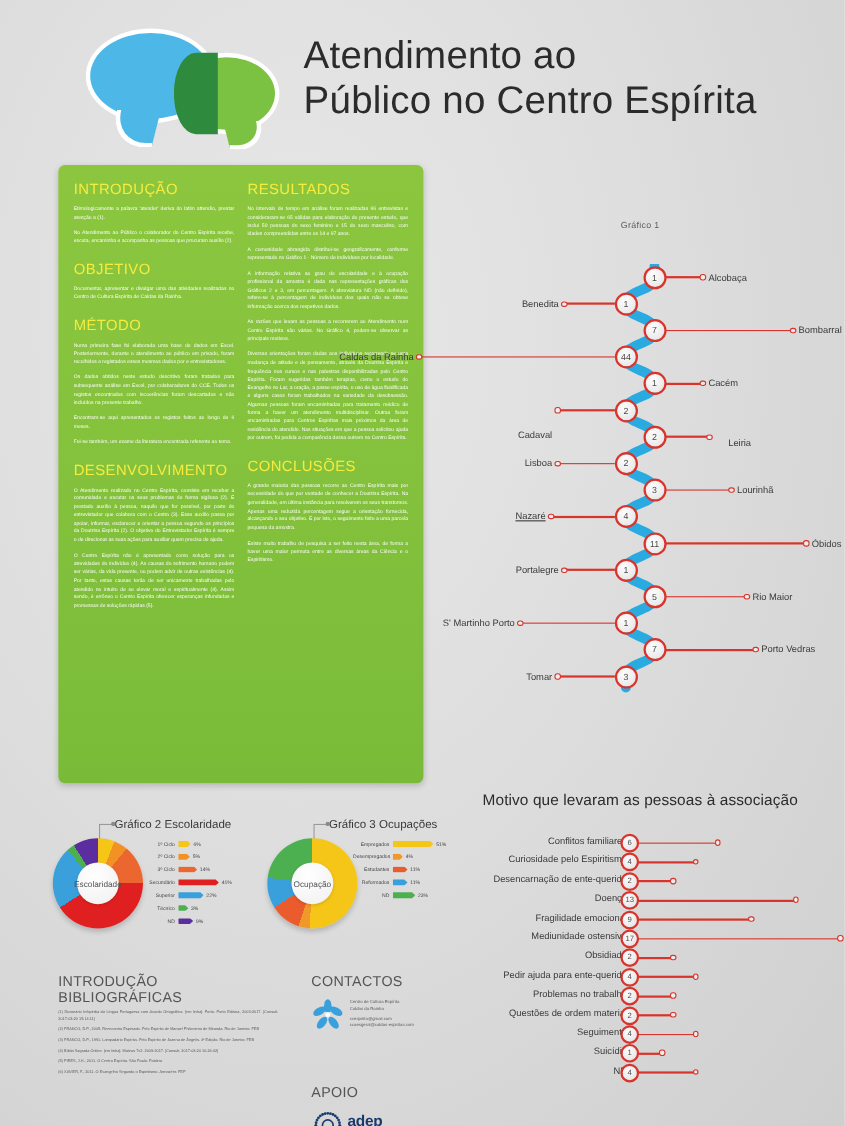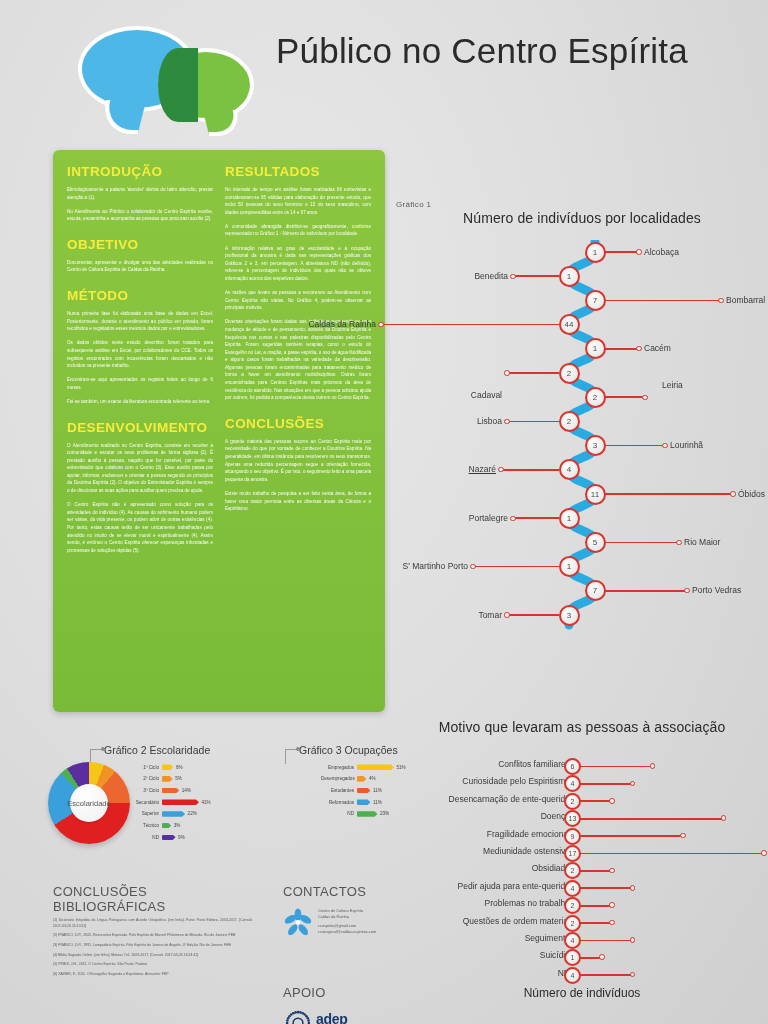--- a/index.html
+++ b/index.html
@@ -50,33 +50,33 @@
     position: absolute; left: 53px; top: 150px;
     width: 332px; height: 562px;
     background: linear-gradient(180deg, #8cc63f 0%, #83c13c 55%, #79bb38 100%);
     border-radius: 6px;
     box-shadow: 0 2px 6px rgba(0,0,0,0.18);
   }
   .gcol { position: absolute; top: 14px; width: 146px; }
   .gcol-left { left: 14px; }
   .gcol-right { left: 172px; }
   .g-head {
-    color: #f6ec3d; font-size: 13.5px; font-weight: 700;
+    color: #f6ec3d; font-size: 13.5px; font-weight: 400;
     letter-spacing: 0.4px; margin: 14px 0 7px 0; line-height: 15px;
   }
   .g-head:first-child { margin-top: 0; }
   .g-body {
     color: #ffffff; font-size: 4.6px; line-height: 7.6px;
     text-align: justify; margin-bottom: 6.5px; opacity: 0.97;
   }
 
   
   .chart1 { position: absolute; left: 396px; top: 200px; width: 372px; height: 452px; }
   .chart-sup {
-    font-size: 8px; color: #5c5c5c; letter-spacing: 0.3px;
+    text-align: center; font-size: 8px; color: #5c5c5c; letter-spacing: 0.3px;
   }
   .chart-title {
     text-align: center; font-size: 14px; color: #2b2b2b;
     margin-top: 1px; letter-spacing: 0.1px;
   }
   .snake-wrap { position: absolute; left: 0; top: 40px; width: 372px; height: 400px; }
   .snake-svg { position: absolute; left: 0; top: 0; }
   .node {
     position: absolute; width: 21px; height: 21px; border-radius: 50%;
     background: radial-gradient(circle at 38% 32%, #fdfdfd 0%, #ececec 62%, #dcdcdc 100%);
@@ -194,20 +194,21 @@
 
 <div class="header">
   <div class="logo-bubbles">
     <div class="bubble bubble-blue"></div>
     <div class="bubble-blue-tail"></div>
     <div class="bubble bubble-green"></div>
     <div class="bubble-green-tail"></div>
     <div class="bubble-overlap"></div>
   </div>
   <div class="title-block">
+    <div class="title-line">Atendimento ao</div>
     <div class="title-line">Público no Centro Espírita</div>
   </div>
 </div>
 
 <div class="green-panel">
   <div class="gcol gcol-left" id="panel-col-left">
       <div class="g-head">INTRODUÇÃO</div>
       <div class="g-body">Etimologicamente a palavra 'atender' deriva do latim attendìo, prestar atenção a (1).</div>
       <div class="g-body">No Atendimento ao Público o colaborador do Centro Espírita recebe, escuta, encaminha e acompanha as pessoas que procuram auxílio (2).</div>
       <div class="g-head">OBJETIVO</div>
@@ -229,21 +230,20 @@
       <div class="g-body">As razões que levam as pessoas a recorrerem ao Atendimento num Centro Espírita são várias. No Gráfico 4, podem-se observar as principais motivos.</div>
       <div class="g-body">Diversas orientações foram dadas aos indivíduos recorrendo-se uma mudança de atitude e de pensamento, através da Doutrina Espírita e frequência nos cursos e nas palestras disponibilizadas pelo Centro Espírita. Foram sugeridas também terapias, como o estudo do Evangelho no Lar, a oração, a passe espírita, o uso de água fluidificada e alguns casos foram trabalhados na variedade da desobsessão. Algumas pessoas foram encaminhadas para tratamento médico de forma a haver um atendimento multidisciplinar. Outras foram encaminhadas para Centros Espíritas mais próximos da área de residência do atendido. Nas situações em que a pessoa solicitou ajuda por outrem, foi pedida a comparência dessa outrem no Centro Espírita.</div>
       <div class="g-head">CONCLUSÕES</div>
       <div class="g-body">A grande maioria das pessoas recorre ao Centro Espírita mais por necessidade do que por vontade de conhecer a Doutrina Espírita. Na generalidade, em última instância para resolverem os seus transtornos. Apenas uma reduzida percentagem segue a orientação fornecida, alcançando o seu objetivo. É por isto, o seguimento feito a uma parcela pequena da amostra.</div>
       <div class="g-body">Existe muito trabalho de pesquisa a ser feito nesta área, de forma a haver uma maior permuta entre as diversas áreas da Ciência e o Espiritismo.</div>
     </div>
 </div>
 
 <div class="chart1">
   <div class="chart-sup">Gráfico 1</div>
-  <div class="chart-title">Número de indivíduos por localidades</div>
   <div class="snake-wrap" id="snake-wrap">
     <svg class="snake-svg" id="snake-svg" width="372" height="400">
         <path d="M 199 2 C 199 15.31, 199 -1.3100000000000005, 199 12 C 199 25.310000000000002, 173 22.89, 173 36.2 C 173 49.510000000000005, 199 47.089999999999996, 199 60.4 C 199 73.71, 173 71.28999999999999, 173 84.6 C 173 97.91, 199 95.49, 199 108.8 C 199 122.11, 173 119.69, 173 133 C 173 146.31, 199 143.89, 199 157.2 C 199 170.51, 173 168.09, 173 181.4 C 173 194.71, 199 192.29, 199 205.6 C 199 218.91, 173 216.48999999999998, 173 229.79999999999998 C 173 243.10999999999999, 199 240.69, 199 254 C 199 267.31, 173 264.89, 173 278.2 C 173 291.51, 199 289.09, 199 302.4 C 199 315.71, 173 313.28999999999996, 173 326.59999999999997 C 173 339.90999999999997, 199 337.49, 199 350.8 C 199 364.11, 173 361.69, 173 375 L 173 385" fill="none" stroke="#29abe2" stroke-width="9" stroke-linecap="round"></path>
       </svg>
   <div class="node" style="left: 188.5px; top: 1.5px;">1</div>
       <div class="leader" style="top: 11.2px; width: 34px; left: 209px;"></div>
       <div class="leader-dot" style="top: 9.3px; left: 240.3px;"></div>
       <div class="loc-label" style="top: 6.5px; left: 248px;">Alcobaça</div>
       <div class="node" style="left: 162.5px; top: 25.7px;">1</div>
       <div class="leader" style="top: 35.4px; width: 46px; left: 117px;"></div>
@@ -261,21 +261,21 @@
       <div class="leader" style="top: 108px; width: 34px; left: 209px;"></div>
       <div class="leader-dot" style="top: 106.1px; left: 240.3px;"></div>
       <div class="loc-label" style="top: 103.3px; left: 248px;">Cacém</div>
       <div class="node" style="left: 162.5px; top: 122.5px;">2</div>
       <div class="leader" style="top: 132.2px; width: 52px; left: 111px;"></div>
       <div class="leader-dot" style="top: 130.3px; left: 108.3px;"></div>
       <div class="loc-label" style="top: 127.5px; right: 266px; margin-top: 22px;">Cadaval</div>
       <div class="node" style="left: 188.5px; top: 146.7px;">2</div>
       <div class="leader" style="top: 156.4px; width: 40px; left: 209px;"></div>
       <div class="leader-dot" style="top: 154.5px; left: 246.3px;"></div>
-      <div class="loc-label" style="top: 140px; left: 254px; padding-left: 12px;">Leiria</div>
+      <div class="loc-label" style="top: 157px; left: 254px; padding-left: 12px;">Leiria</div>
       <div class="node" style="left: 162.5px; top: 170.9px;">2</div>
       <div class="leader" style="top: 180.6px; width: 52px; left: 111px;"></div>
       <div class="leader-dot" style="top: 178.7px; left: 108.3px;"></div>
       <div class="loc-label" style="top: 175.9px; right: 266px;">Lisboa</div>
       <div class="node" style="left: 188.5px; top: 195.1px;">3</div>
       <div class="leader" style="top: 204.8px; width: 60px; left: 209px;"></div>
       <div class="leader-dot" style="top: 202.9px; left: 266.3px;"></div>
       <div class="loc-label" style="top: 200.1px; left: 274px;">Lourinhã</div>
       <div class="node" style="left: 162.5px; top: 219.3px;">4</div>
       <div class="leader" style="top: 229px; width: 58px; left: 105px;"></div>
@@ -383,21 +383,20 @@
         <div class="c4-dot" style="left: 203.318px;"></div>
         <div class="c4-node">1</div>
       </div>
       <div class="c4-row">
         <div class="c4-label">ND</div>
         <div class="c4-stem" style="width: 52.4706px;"></div>
         <div class="c4-dot" style="left: 233.671px;"></div>
         <div class="c4-node">4</div>
       </div>
     </div>
-  <div class="c4-axis">Número de indivíduos</div>
 </div>
 
 <div class="donuts">
   <div class="donut-unit" id="donut-2" style="left:0">
       <div class="donut-title">Gráfico 2 Escolaridade</div>
       <div class="donut-conn"></div>
       <div class="donut-conn-h"></div>
       <div class="donut-conn-dot"></div>
       <div class="donut-ring" style="background: conic-gradient(rgb(245, 197, 24) 0deg, rgb(245, 197, 24) 21.6deg, rgb(242, 146, 36) 21.6deg, rgb(242, 146, 36) 39.6deg, rgb(236, 102, 48) 39.6deg, rgb(236, 102, 48) 90deg, rgb(224, 32, 32) 90deg, rgb(224, 32, 32) 237.6deg, rgb(58, 160, 220) 237.6deg, rgb(58, 160, 220) 316.8deg, rgb(76, 175, 80) 316.8deg, rgb(76, 175, 80) 327.6deg, rgb(91, 45, 158) 327.6deg, rgb(91, 45, 158) 360deg);">
         <div class="donut-hole">Escolaridade</div>
@@ -438,20 +437,23 @@
           <div class="leg-bar" style="background: rgb(91, 45, 158); width: 13.6px;"></div>
           <div class="leg-pct">9%</div>
         </div>
       </div>
     </div>
   <div class="donut-unit" id="donut-3" style="left:195px">
       <div class="donut-title">Gráfico 3 Ocupações</div>
       <div class="donut-conn"></div>
       <div class="donut-conn-h"></div>
       <div class="donut-conn-dot"></div>
+      <div class="donut-ring" style="background: conic-gradient(rgb(245, 197, 24) 0deg, rgb(245, 197, 24) 183.6deg, rgb(240, 152, 42) 183.6deg, rgb(240, 152, 42) 198deg, rgb(234, 91, 45) 198deg, rgb(234, 91, 45) 237.6deg, rgb(58, 160, 220) 237.6deg, rgb(58, 160, 220) 277.2deg, rgb(76, 175, 80) 277.2deg, rgb(76, 175, 80) 360deg);">
+        <div class="donut-hole">Ocupação</div>
+      </div>
       <div class="legend">
         <div class="leg-row">
           <div class="leg-name">Empregados</div>
           <div class="leg-bar" style="background: rgb(245, 197, 24); width: 37px;"></div>
           <div class="leg-pct">51%</div>
         </div>
         <div class="leg-row">
           <div class="leg-name">Desempregados</div>
           <div class="leg-bar" style="background: rgb(240, 152, 42); width: 9.4px;"></div>
           <div class="leg-pct">4%</div>
@@ -470,21 +472,21 @@
           <div class="leg-name">ND</div>
           <div class="leg-bar" style="background: rgb(76, 175, 80); width: 20.5px;"></div>
           <div class="leg-pct">23%</div>
         </div>
       </div>
     </div>
 </div>
 
 <div class="footer">
   <div class="refs">
-    <div class="foot-head">CONCLUSÕES BIBLIOGRÁFICAS</div>
+    <div class="foot-head">INTRODUÇÃO BIBLIOGRÁFICAS</div>
     <div id="ref-list">
         <div class="ref-item">(1) Dicionário Infopédia da Língua Portuguesa com Acordo Ortográfico. [em linha]. Porto: Porto Editora, 2003-2017. [Consult. 2017-03-20 15:14:11]</div>
         <div class="ref-item">(2) FRANCO, D.P., 2005. Reencontro Esperado. Pelo Espírito de Manoel Philomeno de Miranda. Rio de Janeiro: FEB</div>
         <div class="ref-item">(3) FRANCO, D.P., 1991. Lampadário Espírita. Pelo Espírito de Joanna de Ângelis. 4ª Edição. Rio de Janeiro: FEB</div>
         <div class="ref-item">(4) Bíblia Sagrada Online. [em linha]. Mateus 7v2. 2009-2017. [Consult. 2017-03-20 16:24:42]</div>
         <div class="ref-item">(5) PIRES, J.H., 2011. O Centro Espírita. São Paulo: Paideia</div>
         <div class="ref-item">(6) XAVIER, F., 2011. O Evangelho Segundo o Espiritismo. Armazém: FEP</div>
       </div>
   </div>
 

